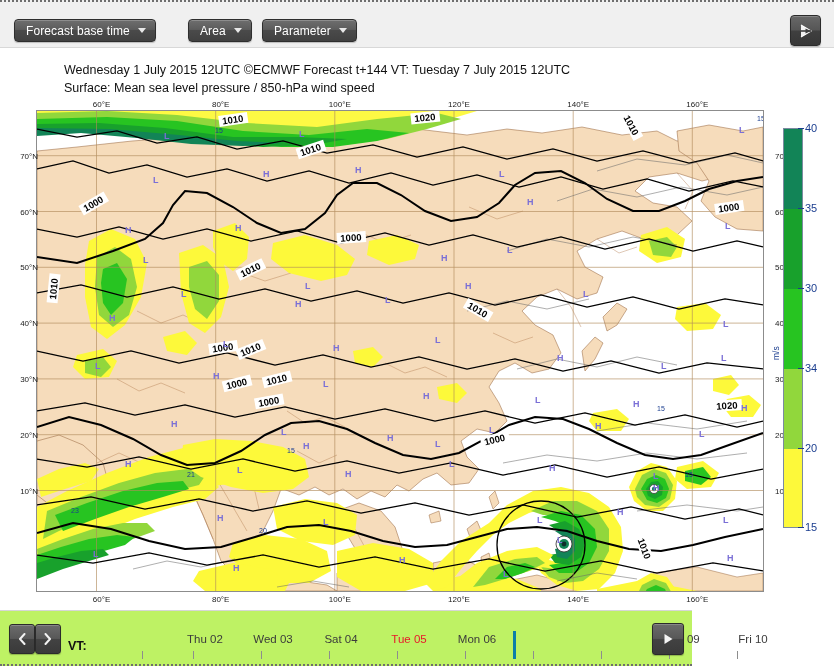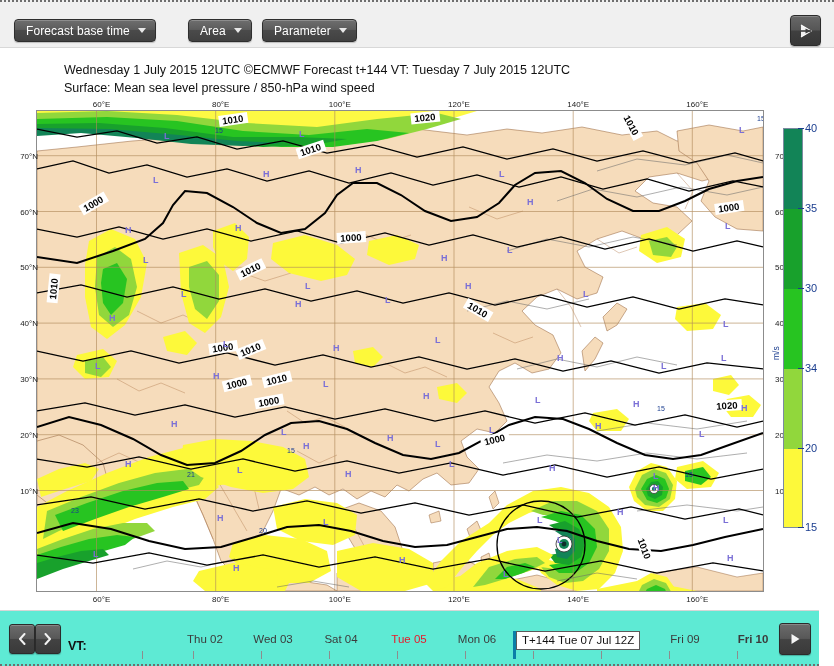--- a/index.html
+++ b/index.html
@@ -89,22 +89,22 @@
   .cbar-tick::before{
     content:"";position:absolute;left:-7px;top:50%;width:6px;height:1px;background:#1a3d8f;
   }
   .cbar-unit{
     position:absolute;left:-12px;top:232px;font-size:8.5px;color:#1a3d8f;
     transform:rotate(-90deg);transform-origin:left top;white-space:nowrap;
   }
 
   
   .timeline{
-    position:absolute;left:0;bottom:0;width:819px;height:56px;
-    background:#5eead4;border-top:1px solid #d6d6d6;
+    position:absolute;left:0;bottom:0;width:692px;height:56px;
+    background:#bef264;border-top:1px solid #d6d6d6;
     border-bottom:2px dotted #6e6e6e;
     box-sizing:border-box;
   }
   .nav-btn{
     position:absolute;top:13px;width:24px;height:28px;
     background:linear-gradient(to bottom,#6b6b6b 0%,#585858 48%,#424242 52%,#3a3a3a 100%);
     border:1px solid #2b2b2b;border-radius:3px;
     box-shadow:inset 0 1px 0 rgba(255,255,255,.2),0 1px 1px rgba(0,0,0,.25);
     display:flex;align-items:center;justify-content:center;cursor:pointer;
   }
@@ -645,24 +645,23 @@
       <div class="tl-tick" style="left:559px;"></div>
       <div class="tl-tick" style="left:627px;"></div>
       <div class="tl-tick" style="left:32px;"></div>
 
       <div class="tl-tick-label" style="left:95px;">Thu 02</div>
       <div class="tl-tick-label" style="left:163px;">Wed 03</div>
       <div class="tl-tick-label" style="left:231px;">Sat 04</div>
       <div class="tl-tick-label weekend" style="left:299px;">Tue 05</div>
       <div class="tl-tick-label" style="left:367px;">Mon 06</div>
       <div class="tl-tick-label" style="left:575px;">Fri 09</div>
-      <div class="tl-tick-label" style="left:643px;font-weight:bold;">Fri 10</div>
+      <div class="tl-tick-label" style="left:643px;">Fri 10</div>
 
       <div class="tl-cursor" style="left:403px;"></div>
-      <div class="tl-current" style="left:406px;">T+144 Tue 07 Jul 12Z</div>
     </div>
 
     <div class="play-btn">
       <svg width="14" height="14" viewBox="0 0 14 14">
         <path d="M3.5 2 L11.5 7 L3.5 12 Z" fill="#f5f5f5"></path>
       </svg>
     </div>
   </div>
 
 </div>

